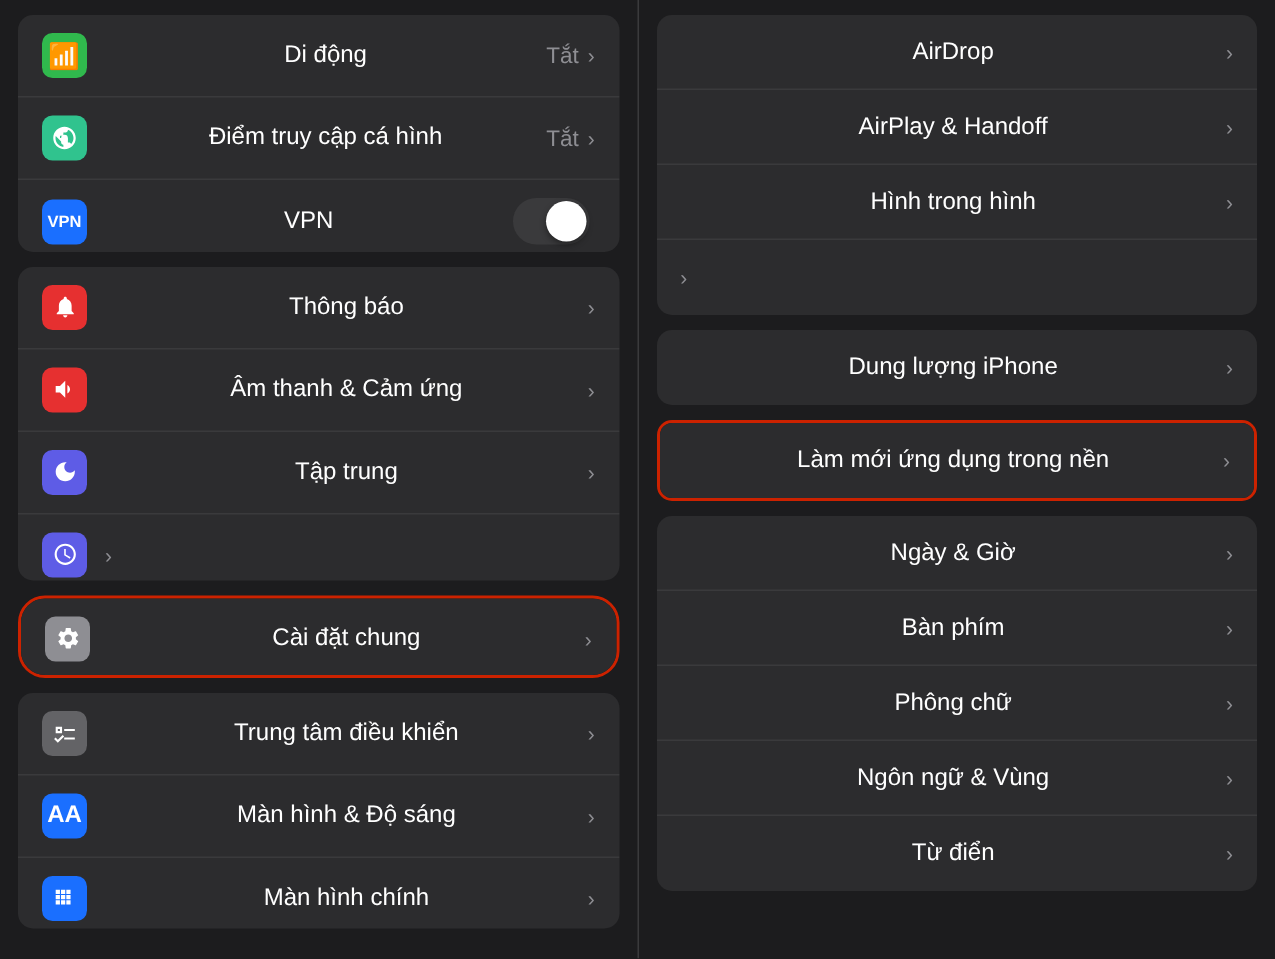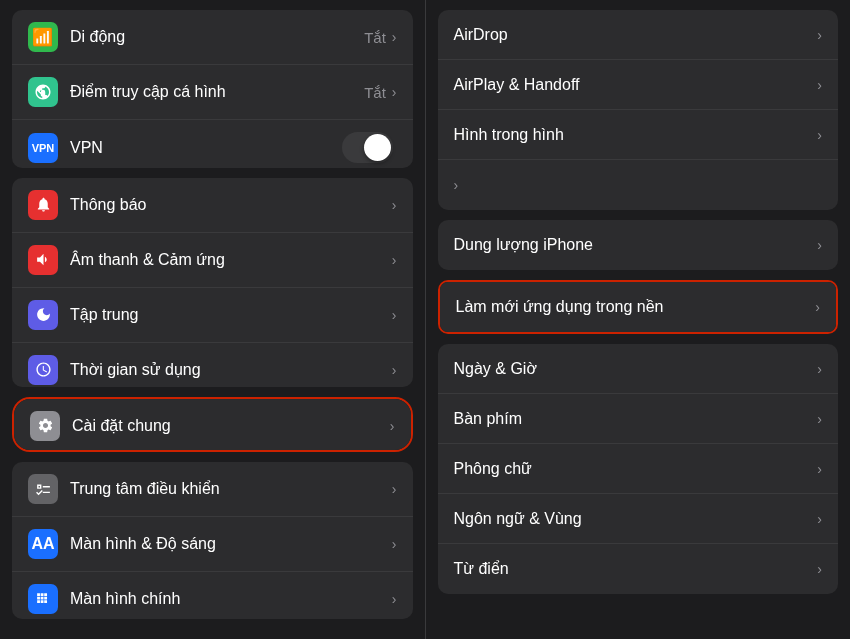--- a/index.html
+++ b/index.html
@@ -73,20 +73,21 @@
       margin-right: 12px;
       flex-shrink: 0;
       font-size: 16px;
     }
 
     .row-label {
       flex: 1;
       color: #ffffff;
       font-size: 16px;
       font-weight: 400;
+      text-align: center;
     }
 
     .row-value {
       color: #8e8e93;
       font-size: 15px;
       margin-right: 6px;
     }
 
     .chevron {
       color: #8e8e93;
@@ -190,21 +191,20 @@
       </div>
       <span class="row-label">Tập trung</span>
       <span class="chevron">›</span>
     </div>
     <div class="setting-row">
       <div class="icon-wrap" style="background:#5e5ce6;">
         <svg width="17" height="17" viewBox="0 0 24 24" fill="white">
             <path d="M11.99 2C6.47 2 2 6.48 2 12s4.47 10 9.99 10C17.52 22 22 17.52 22 12S17.52 2 11.99 2zM12 20c-4.42 0-8-3.58-8-8s3.58-8 8-8 8 3.58 8 8-3.58 8-8 8zm.5-13H11v6l5.25 3.15.75-1.23-4.5-2.67V7z"></path>
           </svg>
       </div>
-      <span class="row-label">Thời gian sử dụng</span>
       <span class="chevron">›</span>
     </div>
   </div>
 
   <div style="margin:0 12px 10px 12px;border:2px solid #cc2200;border-radius:18px;overflow:hidden;">
     <div class="setting-row" style="background:#2c2c2e;border-bottom:none;">
       <div class="icon-wrap" style="background:#8e8e93;">
         <svg width="17" height="17" viewBox="0 0 24 24" fill="white">
             <path d="M19.14,12.94c0.04-0.3,0.06-0.61,0.06-0.94c0-0.32-0.02-0.64-0.07-0.94l2.03-1.58c0.18-0.14,0.23-0.41,0.12-0.61 l-1.92-3.32c-0.12-0.22-0.37-0.29-0.59-0.22l-2.39,0.96c-0.5-0.38-1.03-0.7-1.62-0.94L14.4,2.81c-0.04-0.24-0.24-0.41-0.48-0.41 h-3.84c-0.24,0-0.43,0.17-0.47,0.41L9.25,5.35C8.66,5.59,8.12,5.92,7.63,6.29L5.24,5.33c-0.22-0.08-0.47,0-0.59,0.22L2.74,8.87 C2.62,9.08,2.66,9.34,2.86,9.48l2.03,1.58C4.84,11.36,4.8,11.69,4.8,12s0.02,0.64,0.07,0.94l-2.03,1.58 c-0.18,0.14-0.23,0.41-0.12,0.61l1.92,3.32c0.12,0.22,0.37,0.29,0.59,0.22l2.39-0.96c0.5,0.38,1.03,0.7,1.62,0.94l0.36,2.54 c0.05,0.24,0.24,0.41,0.48,0.41h3.84c0.24,0,0.44-0.17,0.47-0.41l0.36-2.54c0.59-0.24,1.13-0.56,1.62-0.94l2.39,0.96 c0.22,0.08,0.47,0,0.59-0.22l1.92-3.32c0.12-0.22,0.07-0.47-0.12-0.61L19.14,12.94z M12,15.6c-1.98,0-3.6-1.62-3.6-3.6 s1.62-3.6,3.6-3.6s3.6,1.62,3.6,3.6S13.98,15.6,12,15.6z"></path>
           </svg>

